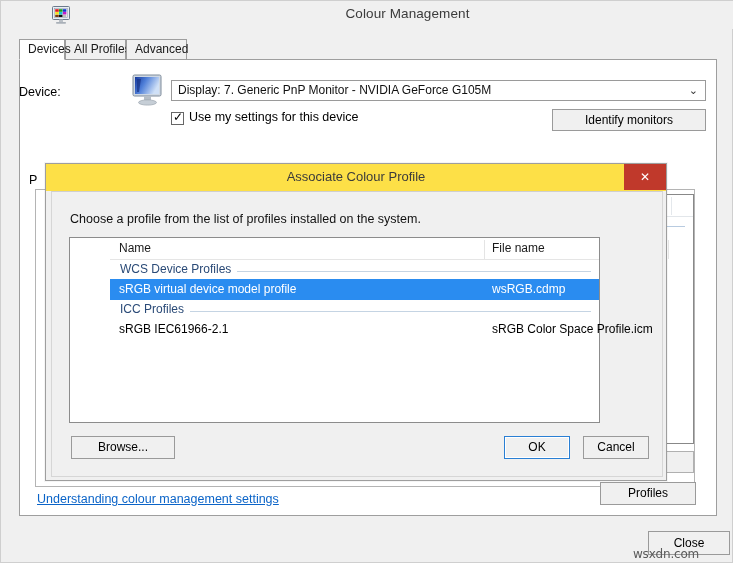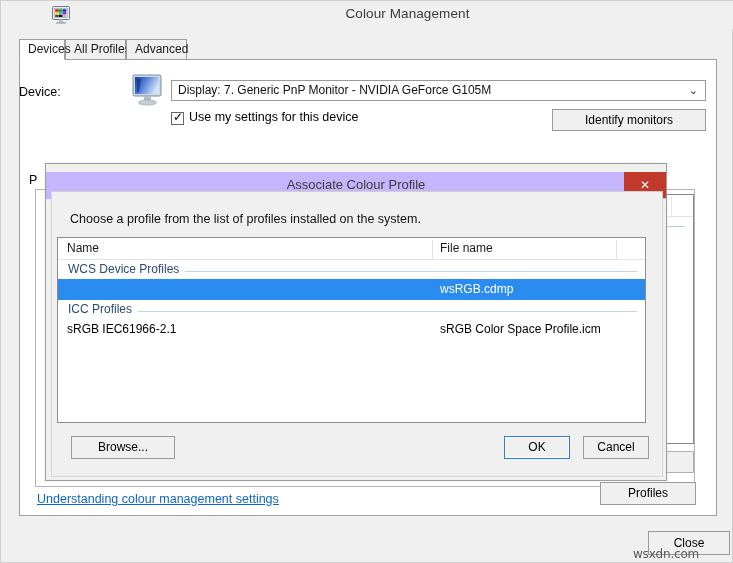--- a/index.html
+++ b/index.html
@@ -264,23 +264,23 @@
   #dialog {
     position: absolute;
     left: 45px; top: 163px;
     width: 622px; height: 318px;
     background: #f0f0f0;
     border: 1px solid #9e9e9e;
     box-shadow: 0 0 0 1px rgba(0,0,0,0.04);
   }
   #dialog-titlebar {
     position: absolute;
-    left: 0; top: 8px;
+    left: 0; top: 0;
     width: 100%; height: 27px;
-    background: #c4b5fd;
+    background: #fde047;
   }
   #dialog-title {
     position: absolute;
     left: 0; top: 5px;
     width: 100%;
     text-align: center;
     font-size: 13px;
     color: #3b3b3b;
   }
   #dialog-close {
@@ -306,24 +306,25 @@
     position: absolute;
     left: 18px; top: 20px;
     font-size: 12.5px;
     color: #111;
     white-space: nowrap;
   }
 
   
   #profile-list {
     position: absolute;
-    left: 5px; top: 45px;
-    width: 589px; height: 186px;
+    left: 17px; top: 45px;
+    width: 531px; height: 186px;
     background: #ffffff;
     border: 1px solid #8c8c8c;
+    padding-left: 40px;
   }
   #list-header {
     position: relative;
     height: 22px;
     background: #ffffff;
     border-bottom: 1px solid #e5e5e5;
   }
   .col-head {
     position: absolute;
     top: 3px;
@@ -525,20 +526,21 @@
           <div class="col-divider" id="col-div-2"></div>
         </div>
 
         <div id="list-rows">
 
           <div class="group-row">
             <div class="group-rule"></div>
             <div class="group-label">WCS Device Profiles</div>
           </div>
           <div class="item-row selected">
+            <div class="item-name">sRGB virtual device model profile</div>
             <div class="item-file">wsRGB.cdmp</div>
           </div>
 
           <div class="group-row">
             <div class="group-rule"></div>
             <div class="group-label">ICC Profiles</div>
           </div>
           <div class="item-row">
             <div class="item-name">sRGB IEC61966-2.1</div>
             <div class="item-file">sRGB Color Space Profile.icm</div>

